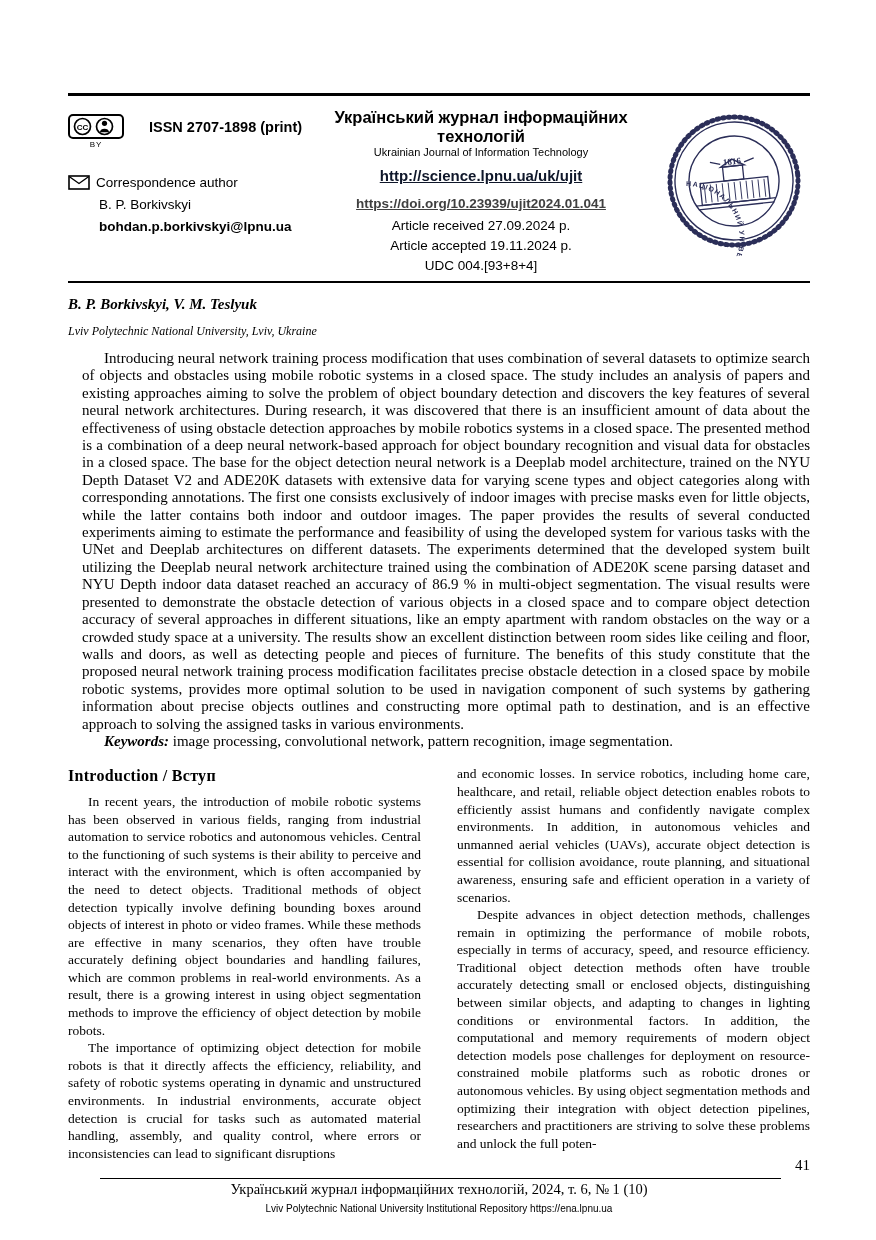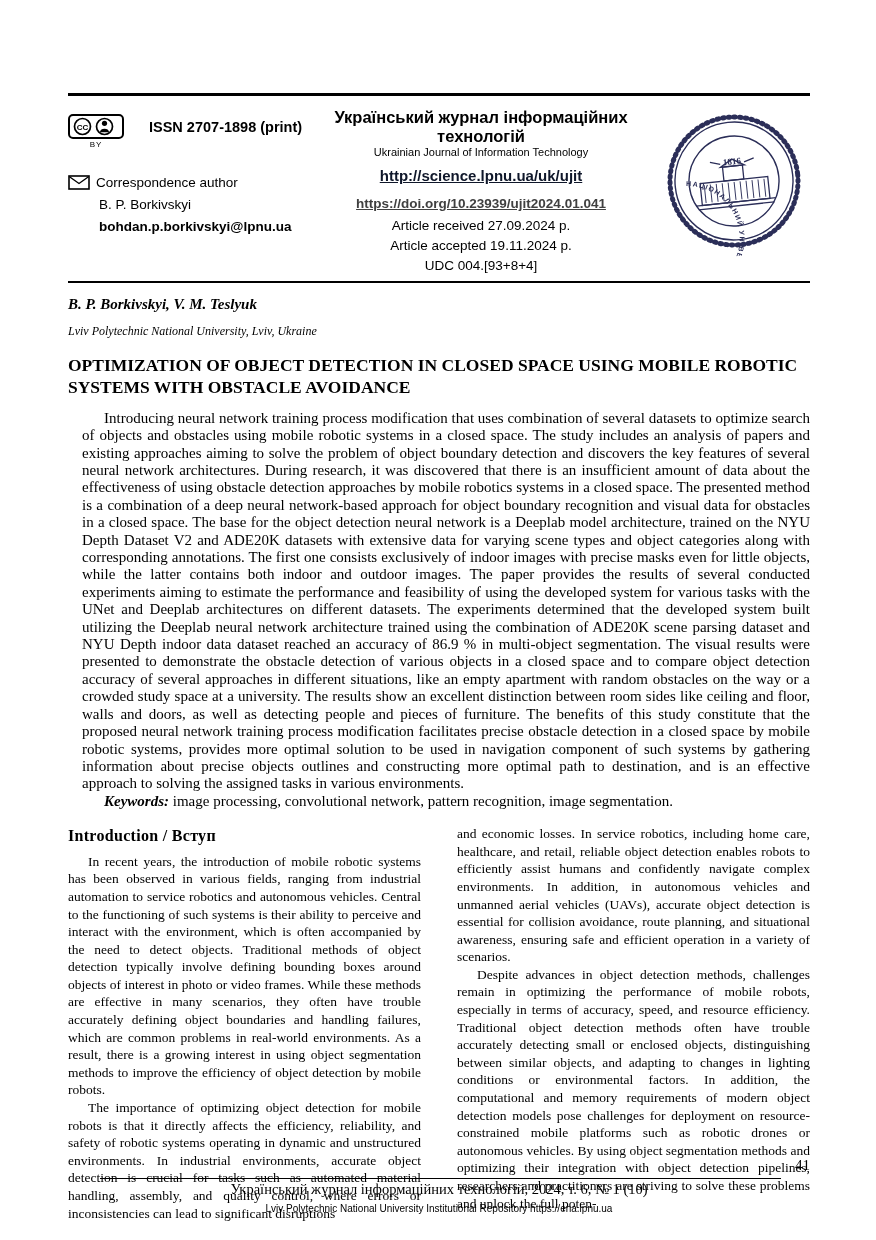--- a/index.html
+++ b/index.html
@@ -134,21 +134,20 @@
           </g>
           <text x="70" y="58.5" text-anchor="middle" font-size="9" font-weight="bold" fill="#2b2e58" font-family="Liberation Serif, serif">1816</text>
         </svg>
       </div>
     </div>
 
     <div class="header-rule"></div>
 
     <div class="authors">B. P. Borkivskyi, V. M. Teslyuk</div>
     <div class="affil">Lviv Polytechnic National University, Lviv, Ukraine</div>
-    <h1 class="title">OPTIMIZATION OF OBJECT DETECTION IN CLOSED SPACE USING MOBILE ROBOTIC SYSTEMS WITH OBSTACLE AVOIDANCE</h1>
 
     <div class="abstract">
       <p class="abstract-para">Introducing neural network training process modification that uses combination of several datasets to optimize search of objects and obstacles using mobile robotic systems in a closed space. The study includes an analysis of papers and existing approaches aiming to solve the problem of object boundary detection and discovers the key features of several neural network architectures. During research, it was discovered that there is an insufficient amount of data about the effectiveness of using obstacle detection approaches by mobile robotics systems in a closed space. The presented method is a combination of a deep neural network-based approach for object boundary recognition and visual data for obstacles in a closed space. The base for the object detection neural network is a Deeplab model architecture, trained on the NYU Depth Dataset V2 and ADE20K datasets with extensive data for varying scene types and object categories along with corresponding annotations. The first one consists exclusively of indoor images with precise masks even for little objects, while the latter contains both indoor and outdoor images. The paper provides the results of several conducted experiments aiming to estimate the performance and feasibility of using the developed system for various tasks with the UNet and Deeplab architectures on different datasets. The experiments determined that the developed system built utilizing the Deeplab neural network architecture trained using the combination of ADE20K scene parsing dataset and NYU Depth indoor data dataset reached an accuracy of 86.9 % in multi-object segmentation. The visual results were presented to demonstrate the obstacle detection of various objects in a closed space and to compare object detection accuracy of several approaches in different situations, like an empty apartment with random obstacles on the way or a crowded study space at a university. The results show an excellent distinction between room sides like ceiling and floor, walls and doors, as well as detecting people and pieces of furniture. The benefits of this study constitute that the proposed neural network training process modification facilitates precise obstacle detection in a closed space by mobile robotic systems, provides more optimal solution to be used in navigation component of such systems by gathering information about precise objects outlines and constructing more optimal path to destination, and is an effective approach to solving the assigned tasks in various environments.</p>
       <p class="keywords"><span class="kw-label">Keywords:</span><span> image processing, convolutional network, pattern recognition, image segmentation.</span></p>
     </div>
 
     <div class="columns">
       <div class="col">
         <div class="intro-heading">Introduction / Вступ</div>
         <p>In recent years, the introduction of mobile robotic systems has been observed in various fields, ranging from industrial automation to service robotics and autonomous vehicles. Central to the functioning of such systems is their ability to perceive and interact with the environment, which is often accompanied by the need to detect objects. Traditional methods of object detection typically involve defining bounding boxes around objects of interest in photo or video frames. While these methods are effective in many scenarios, they often have trouble accurately defining object boundaries and handling failures, which are common problems in real-world environments. As a result, there is a growing interest in using object segmentation methods to improve the efficiency of object detection by mobile robots.</p>

